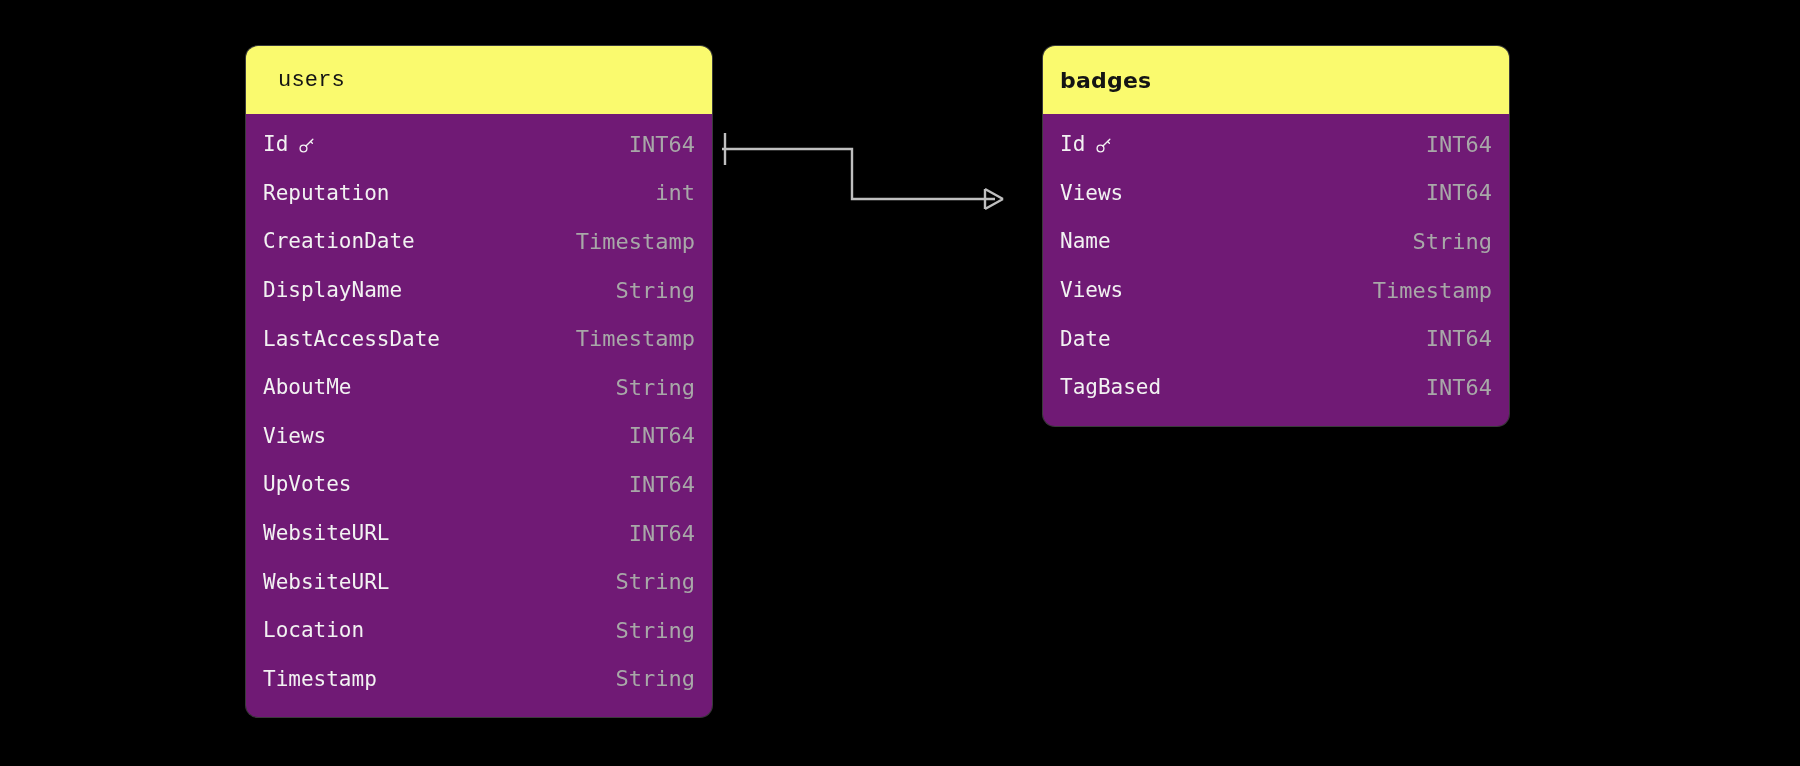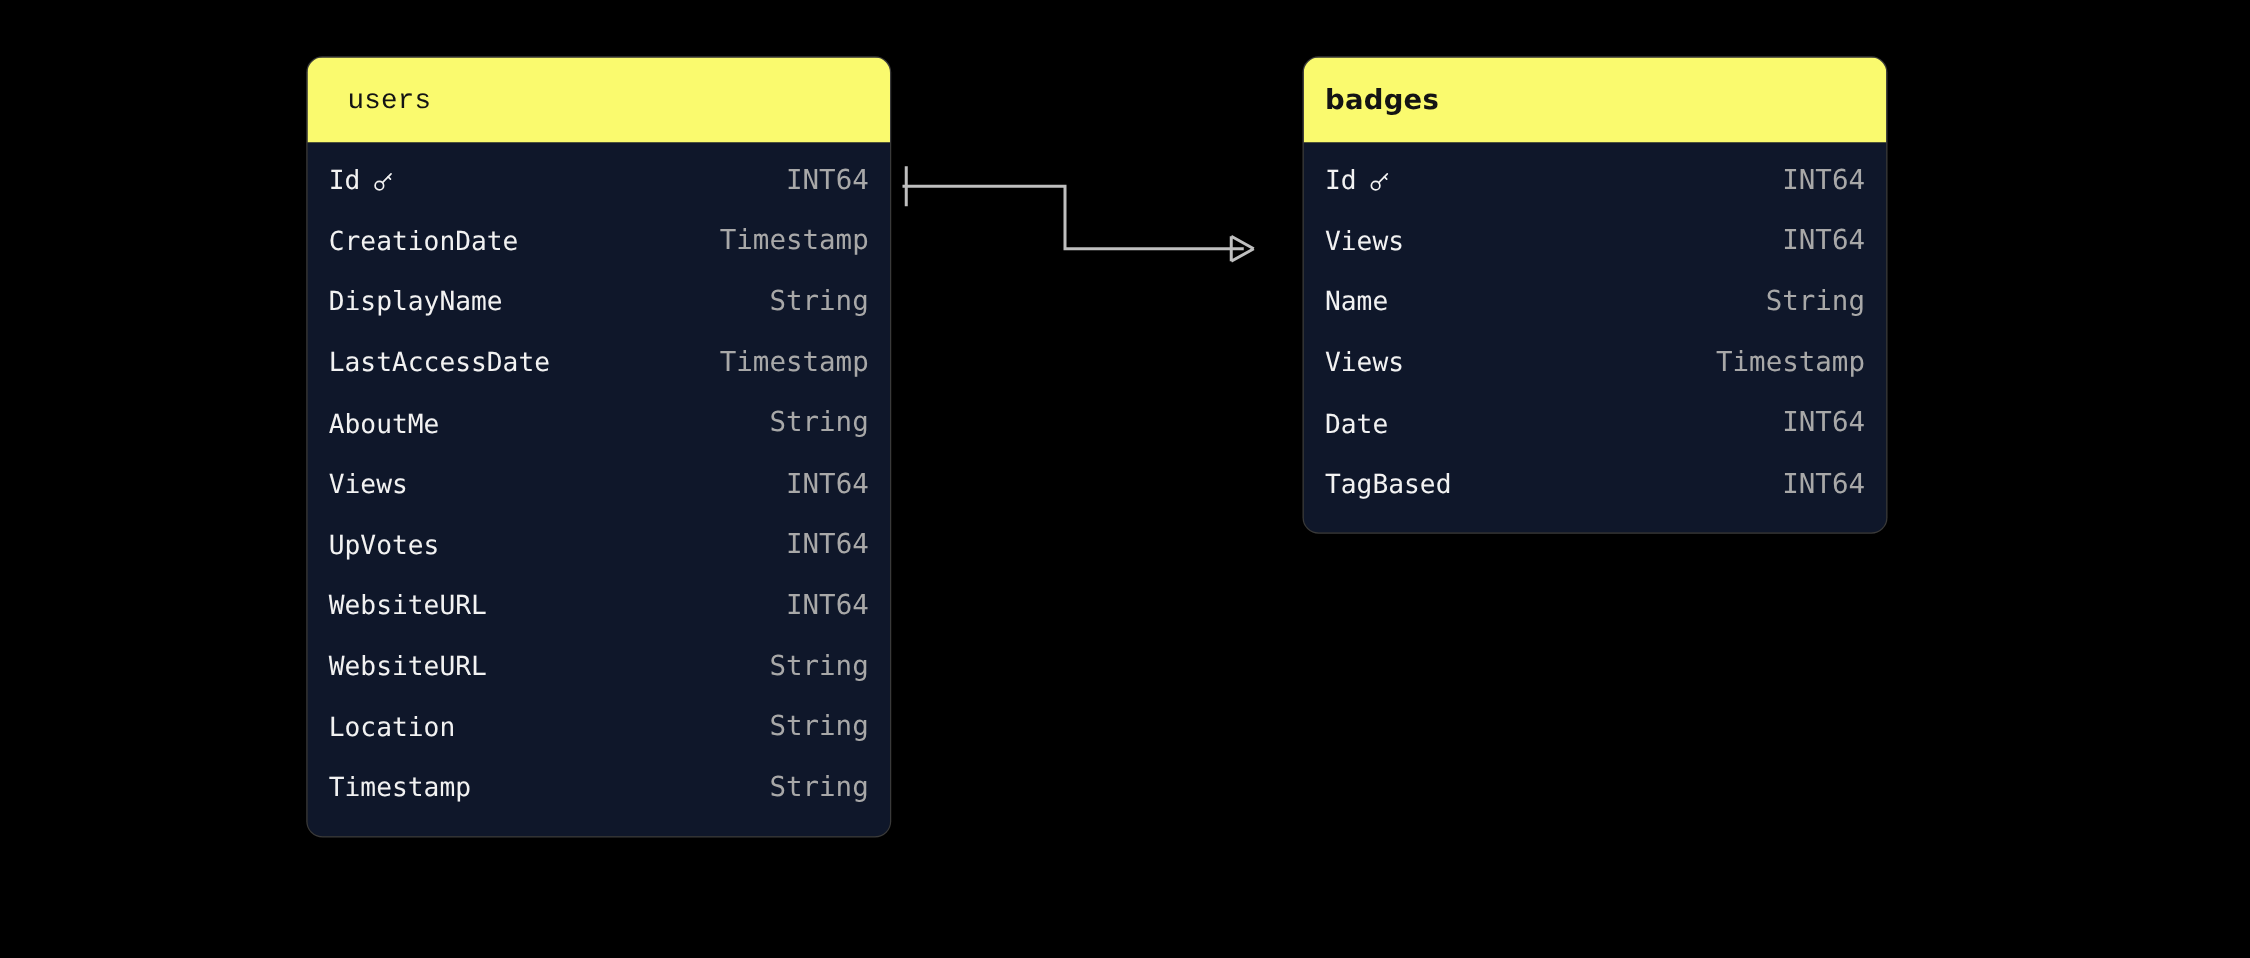--- a/index.html
+++ b/index.html
@@ -44,21 +44,21 @@
     font-weight: 400;
     padding-left: 32px;
   }
 
   .entity-header.sans {
     font-family: "DejaVu Sans", "Liberation Sans", sans-serif;
     font-weight: 700;
   }
 
   .entity-body {
-    background: #0f172a;
+    background: #701a75;
     padding: 6px 0 14px 0;
   }
 
   .field-row {
     display: flex;
     align-items: center;
     justify-content: space-between;
     height: 48.6px;
     padding: 0 17px;
   }
@@ -122,20 +122,26 @@
                 <circle cx="8.2" cy="15.8" r="4.3"></circle>
                 <path d="M11.3 12.7 L20 4"></path>
                 <path d="M17.1 6.9 L19.4 9.2"></path>
               </svg>
             </span>
           </div>
           <span class="field-type">INT64</span>
         </div>
         <div class="field-row">
           <div class="field-name">
+            <span>Reputation</span>
+          </div>
+          <span class="field-type">int</span>
+        </div>
+        <div class="field-row">
+          <div class="field-name">
             <span>CreationDate</span>
           </div>
           <span class="field-type">Timestamp</span>
         </div>
         <div class="field-row">
           <div class="field-name">
             <span>DisplayName</span>
           </div>
           <span class="field-type">String</span>
         </div>

